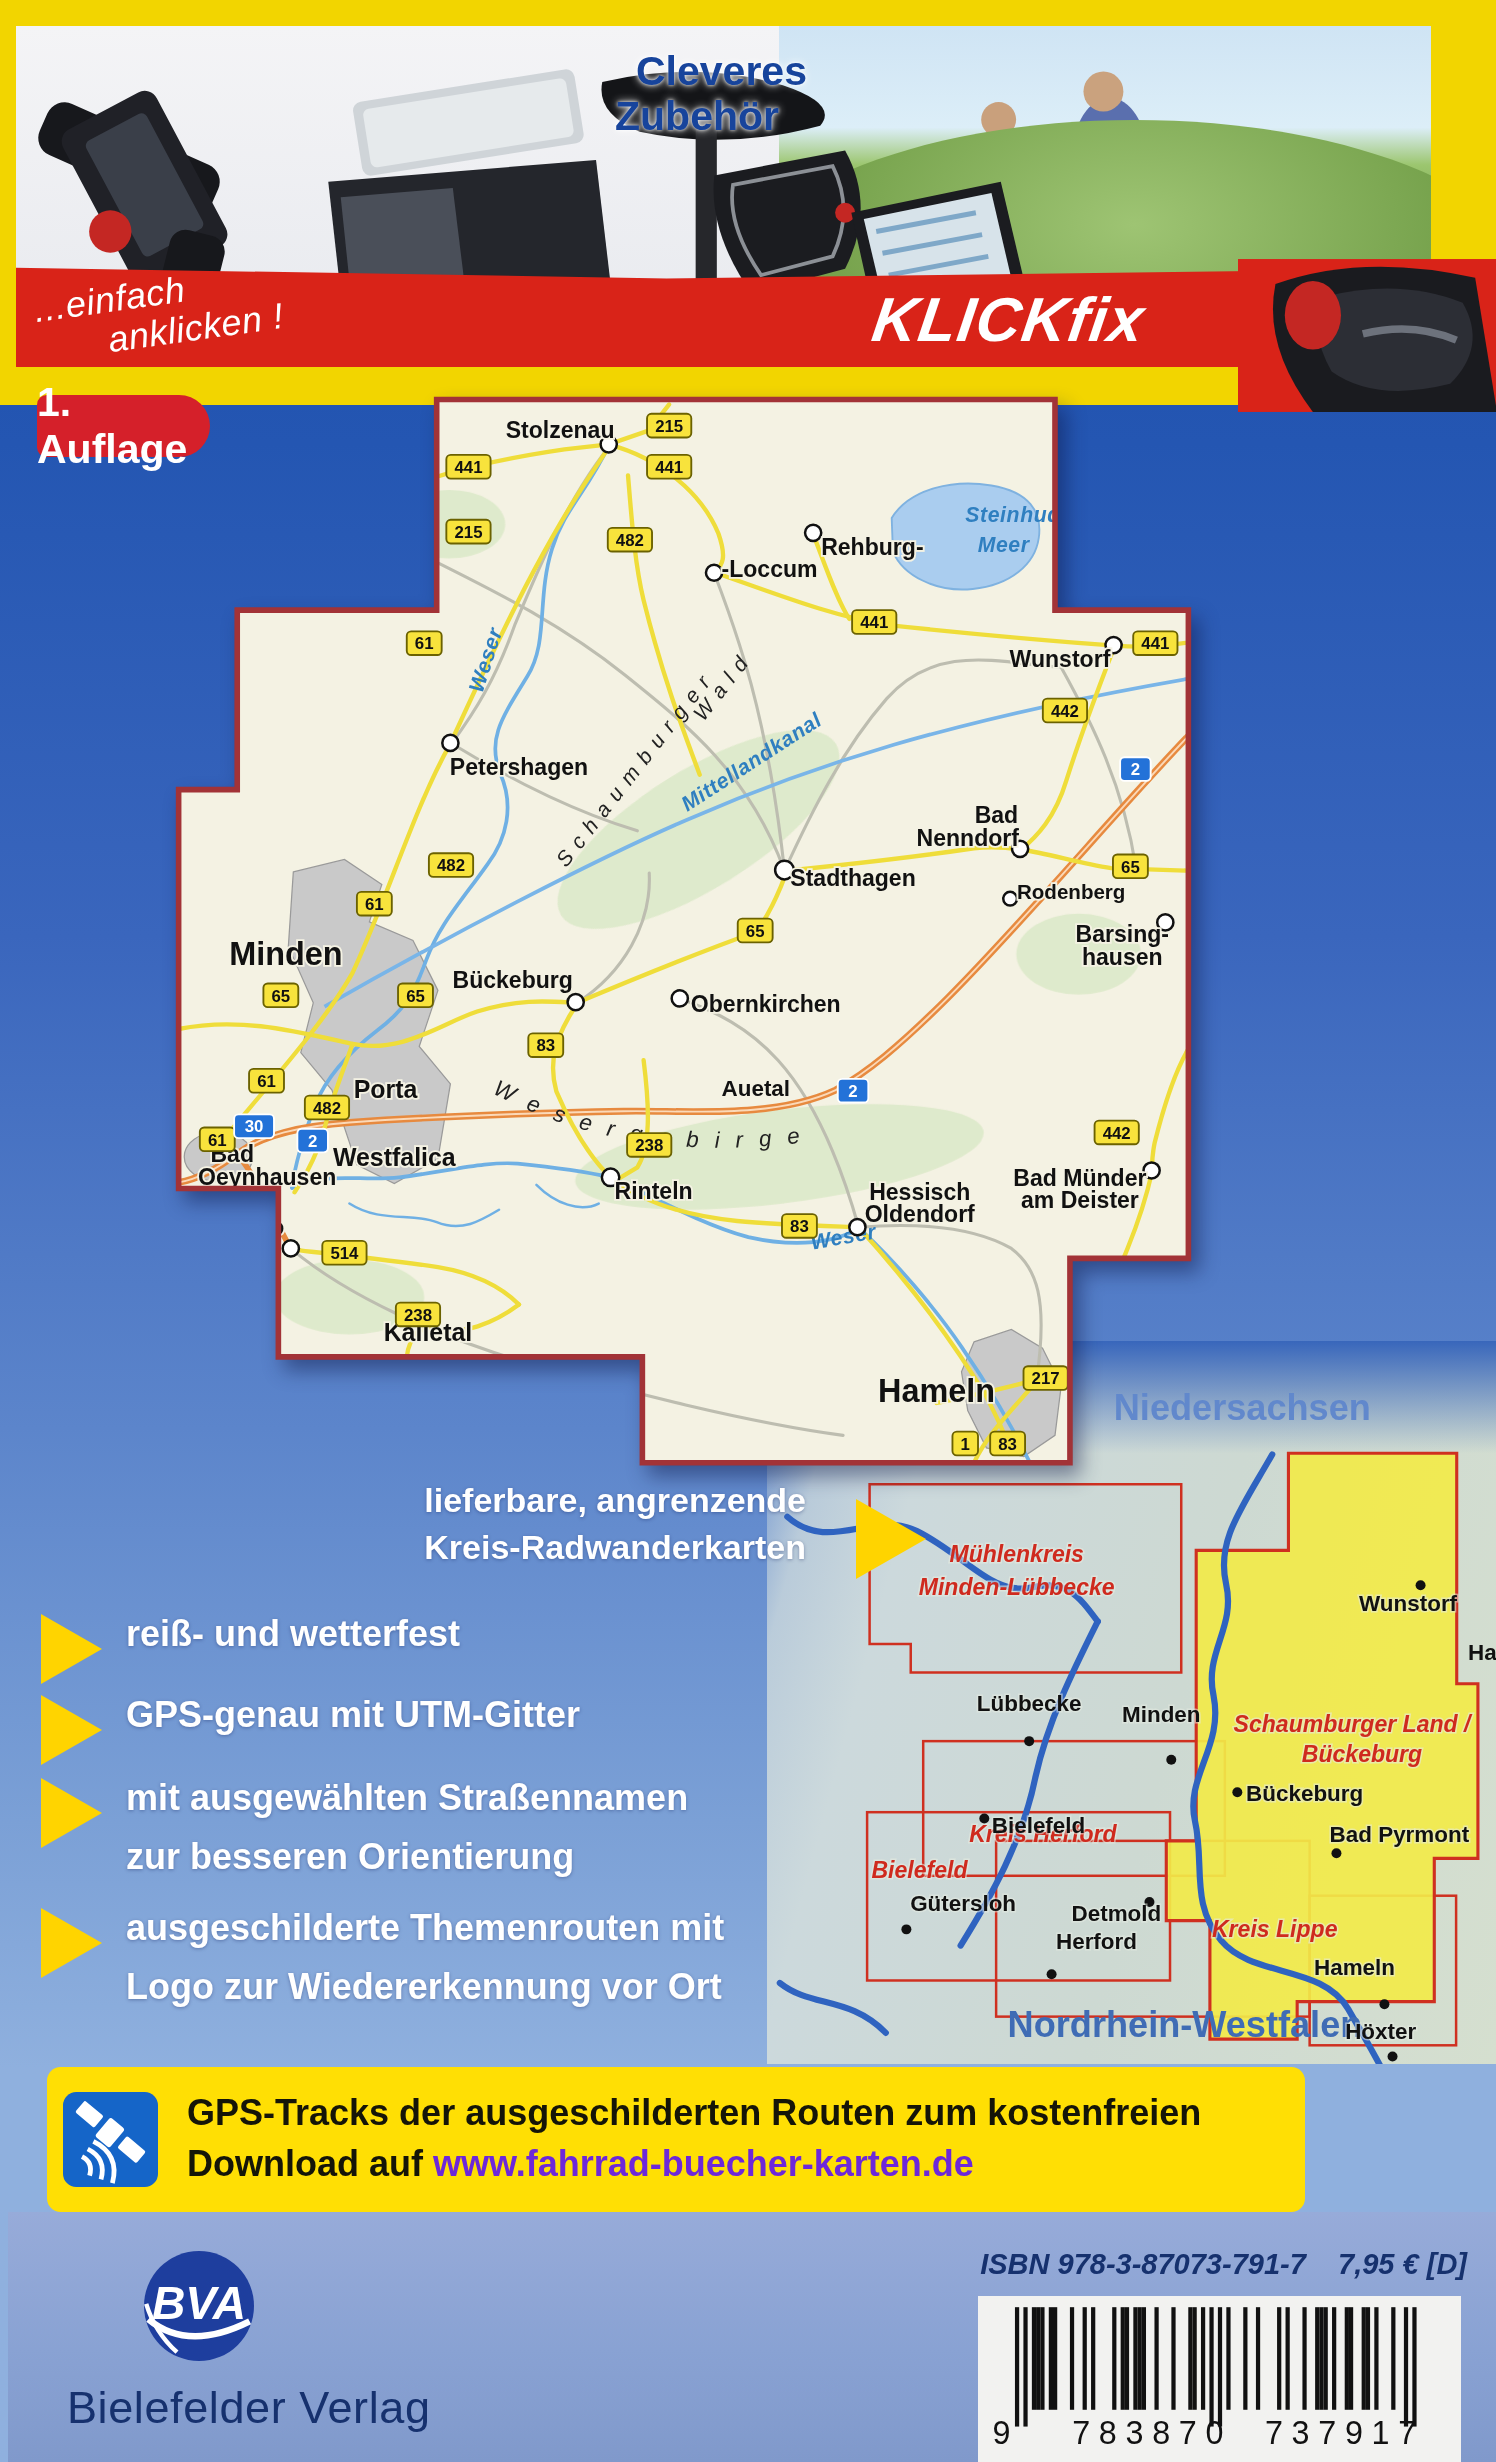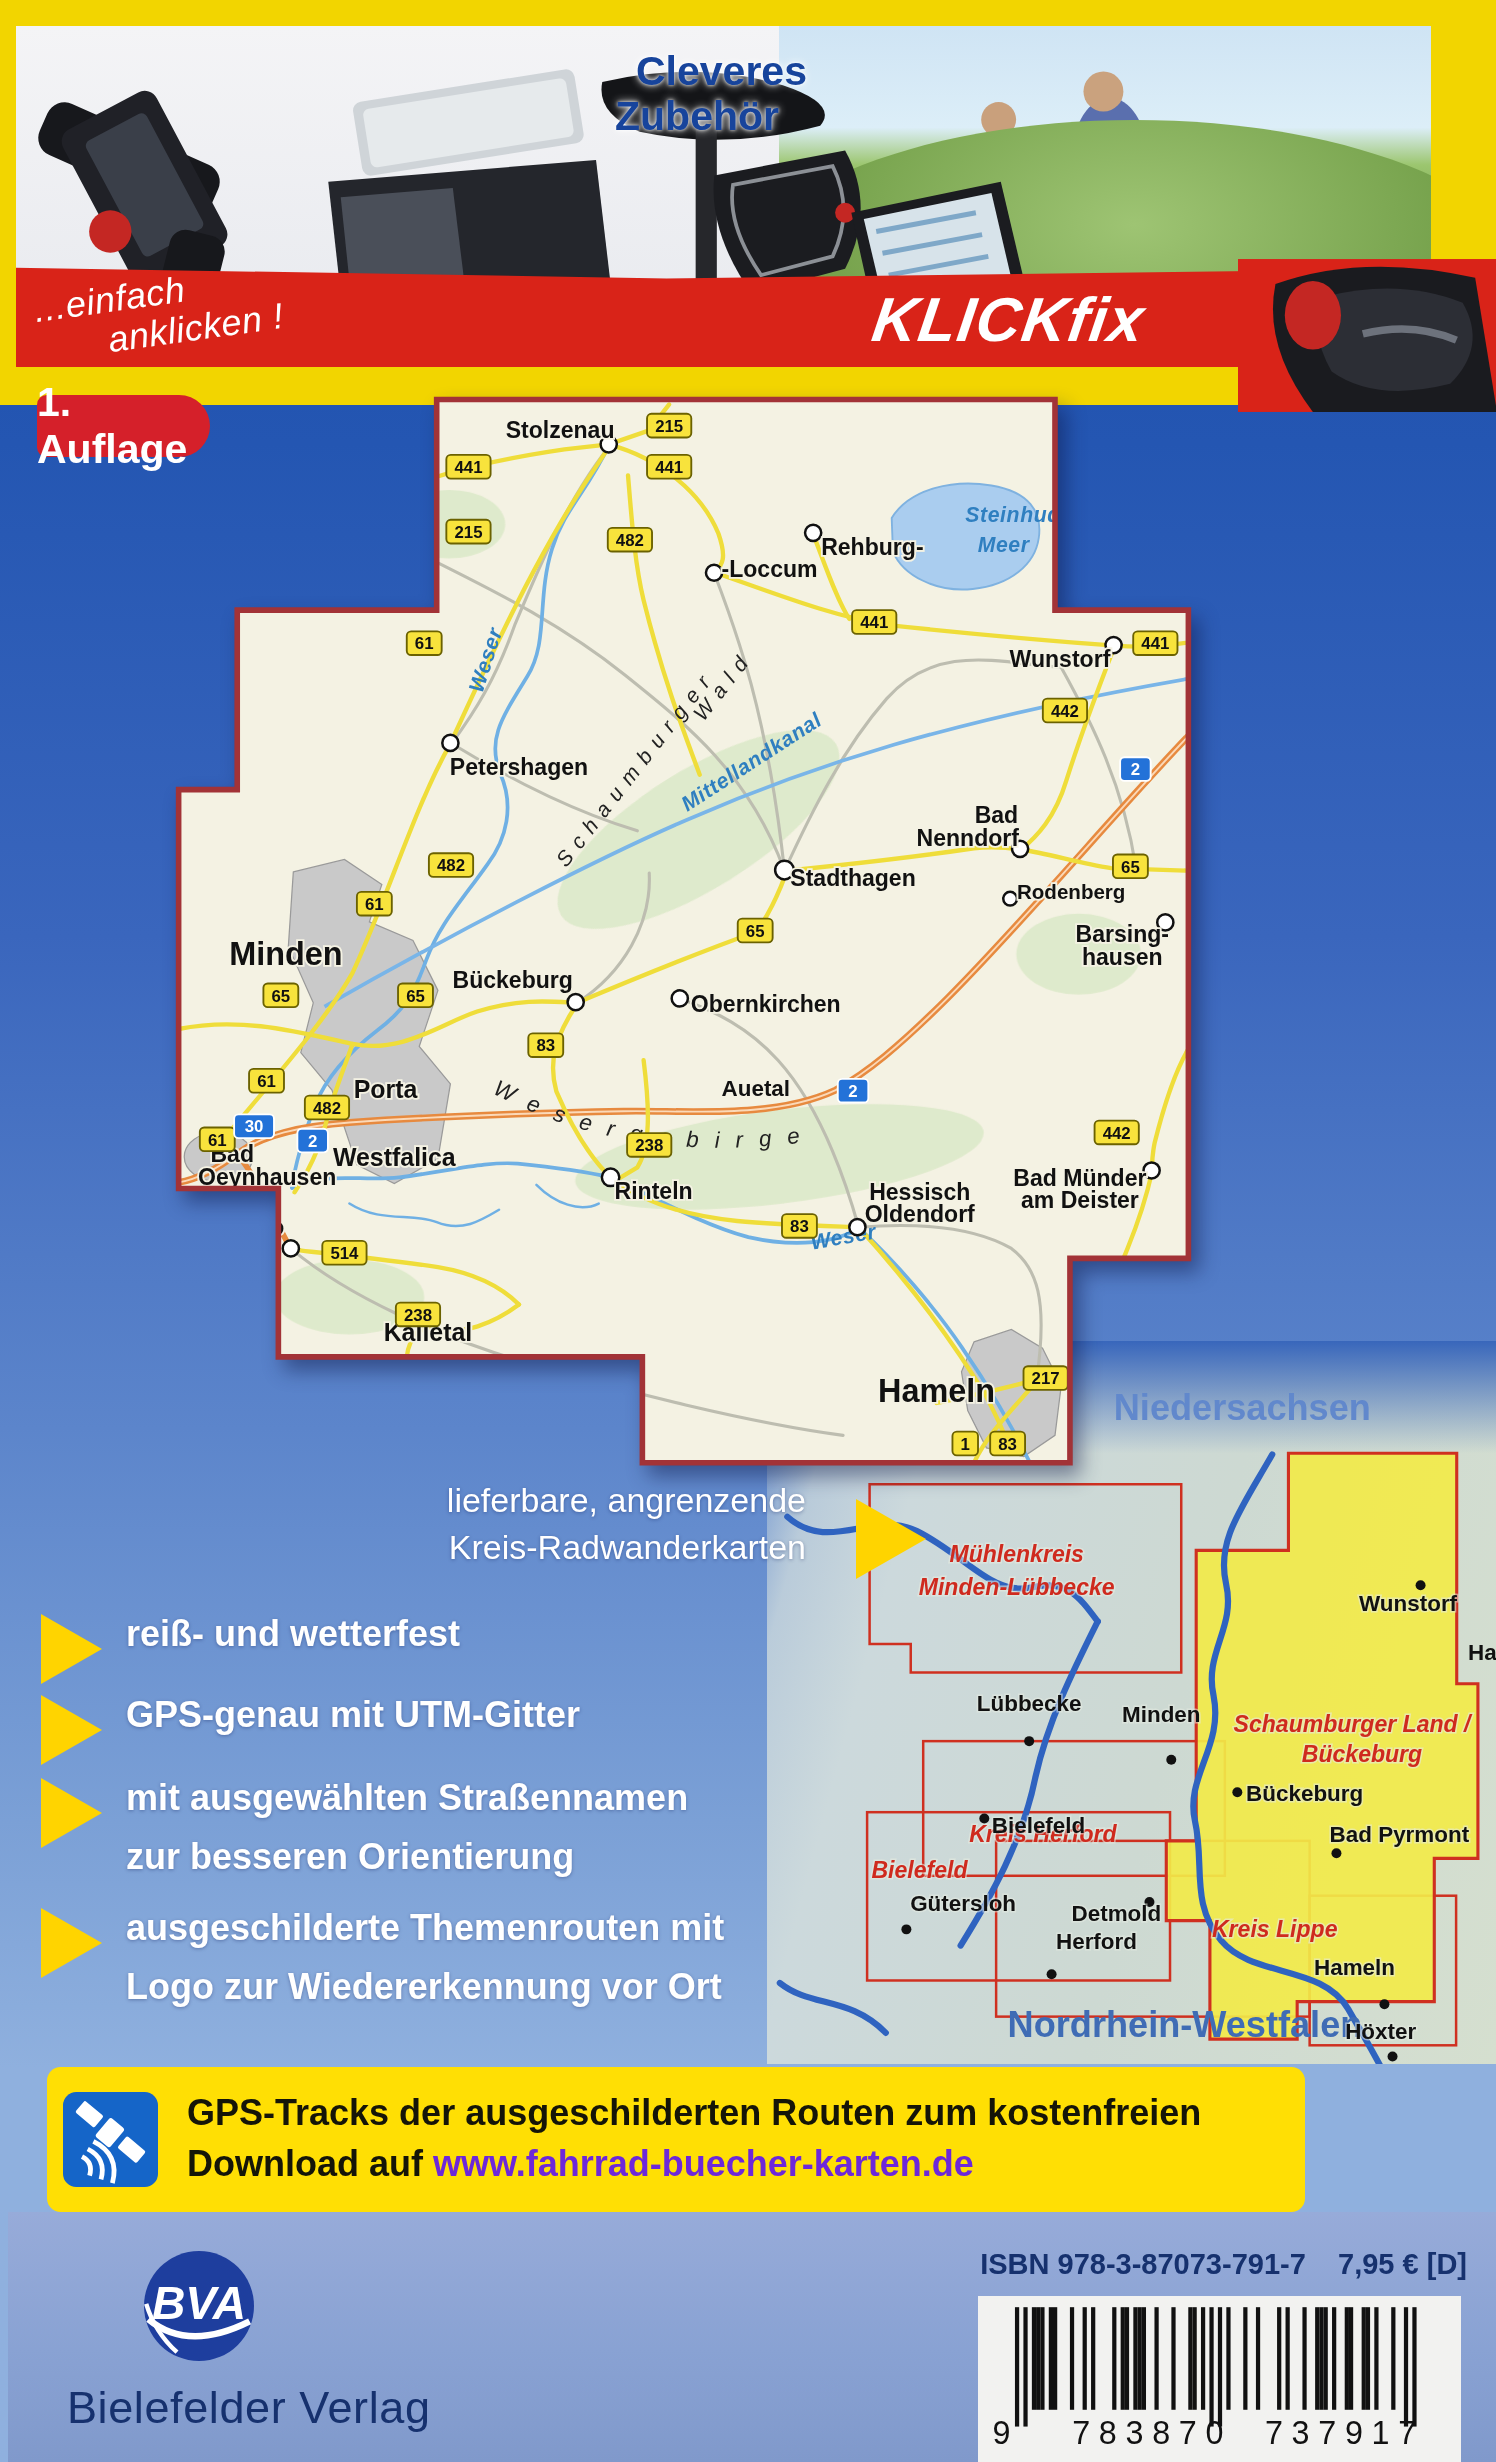--- a/index.html
+++ b/index.html
@@ -31,38 +31,38 @@
   
   .mapsvg{position:absolute;left:156px;top:387px;filter:drop-shadow(8.7px 11.2px 10px rgba(8,18,64,.45));}
   
   .indexbg{position:absolute;left:767px;top:1341px;width:730px;height:723px;
            background:linear-gradient(105deg,rgba(200,214,220,0) 0%,rgba(200,214,220,.85) 9%,#ccd9dc 20%,#cdd9d2 55%,#d5dfcf 100%);}
   .indexfade{position:absolute;left:767px;top:1341px;width:730px;height:150px;
            background:linear-gradient(180deg,rgba(48,96,186,.95) 0%,rgba(48,96,186,0) 75%);}
   .indexsvg{position:absolute;left:767px;top:1341px;}
   
   .intro{position:absolute;left:307px;top:1477px;width:499px;text-align:right;color:#fff;
-         font-size:34px;font-weight:normal;line-height:47px;text-shadow:0 1.2px 3.7px rgba(10,20,80,.35);}
+         font-size:34px;font-weight:bold;line-height:47px;text-shadow:0 1.2px 3.7px rgba(10,20,80,.35);}
   .intro-arrow{position:absolute;left:856px;top:1499px;width:0;height:0;
          border-left:70px solid #ffd400;border-top:40px solid transparent;border-bottom:40px solid transparent;}
   .bullet-arrow{position:absolute;left:41px;width:0;height:0;
          border-left:61px solid #ffd400;border-top:35px solid transparent;border-bottom:35px solid transparent;}
   .bullet-text{position:absolute;left:126px;color:#fff;font-size:36px;font-weight:bold;line-height:59px;
          text-shadow:0 1.2px 3.7px rgba(10,20,80,.35);}
   
   .gpsbar{position:absolute;left:47px;top:2067px;width:1258px;height:145px;background:#ffdf04;border-radius:13.7px;}
   .gpsicon{position:absolute;left:15.6px;top:25px;width:95px;height:95px;}
   .gpstext{position:absolute;left:140px;top:20px;font-size:36px;font-weight:bold;color:#151508;line-height:51px;}
   .gpsurl{color:#6d28d9;}
   
   .bottom{position:absolute;left:8px;top:2212px;width:1497px;height:250px;
           background:linear-gradient(180deg,#97abd9 0%,#89a2d3 55%,#8099cb 100%);}
   .bva{position:absolute;left:136px;top:39px;width:110px;height:110px;}
   .pubname{position:absolute;left:59px;top:170px;font-size:45px;color:#16316e;letter-spacing:0.6px;}
-  .isbnline{position:absolute;left:960px;top:36px;width:499px;text-align:right;font-size:29px;font-weight:bold;color:#16316e;}
+  .isbnline{position:absolute;left:960px;top:36px;width:499px;text-align:right;font-size:29px;font-weight:bold;color:#16316e;font-style:italic;}
   .barcode{position:absolute;left:970px;top:84px;width:483px;height:166px;background:#f2f2f0;}
 </style>
 </head>
 <body>
 
 <div class="page">
 
   <div class="header">
     <div class="header-white"></div>
 

